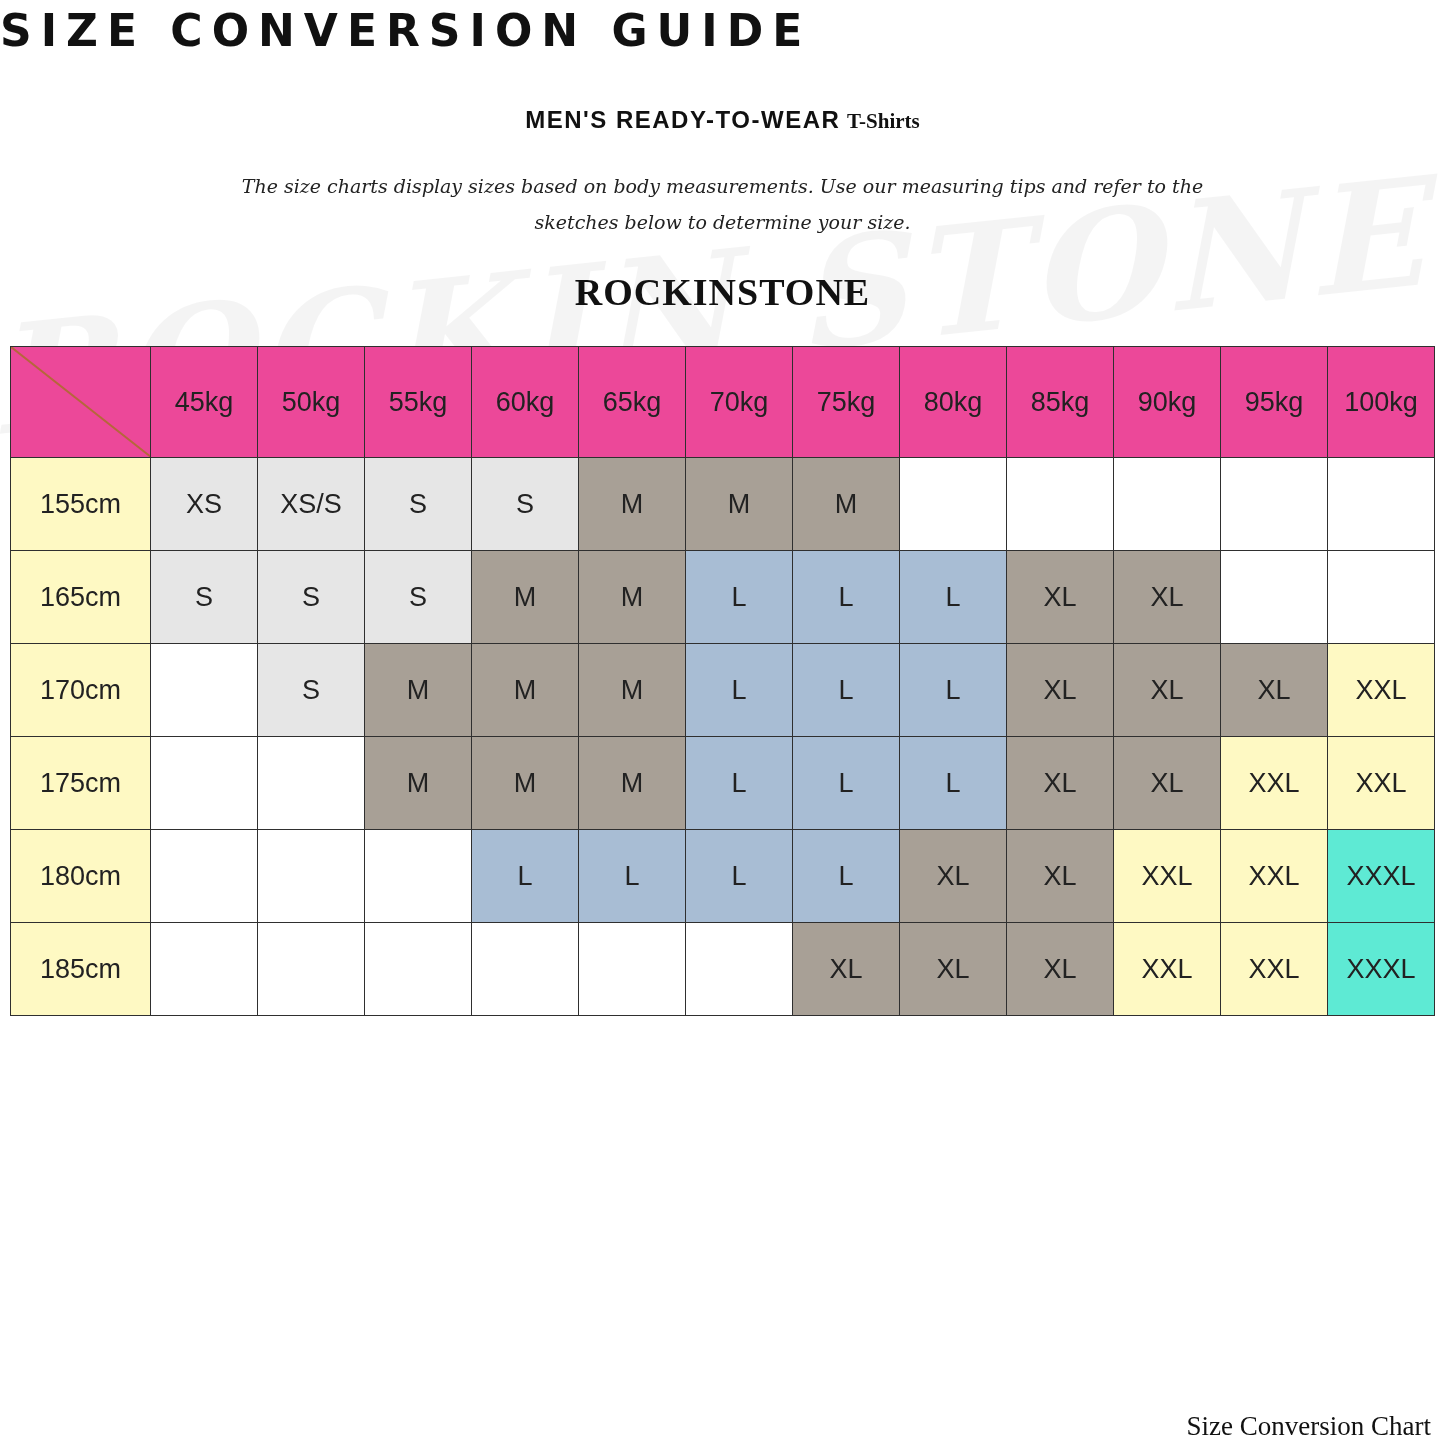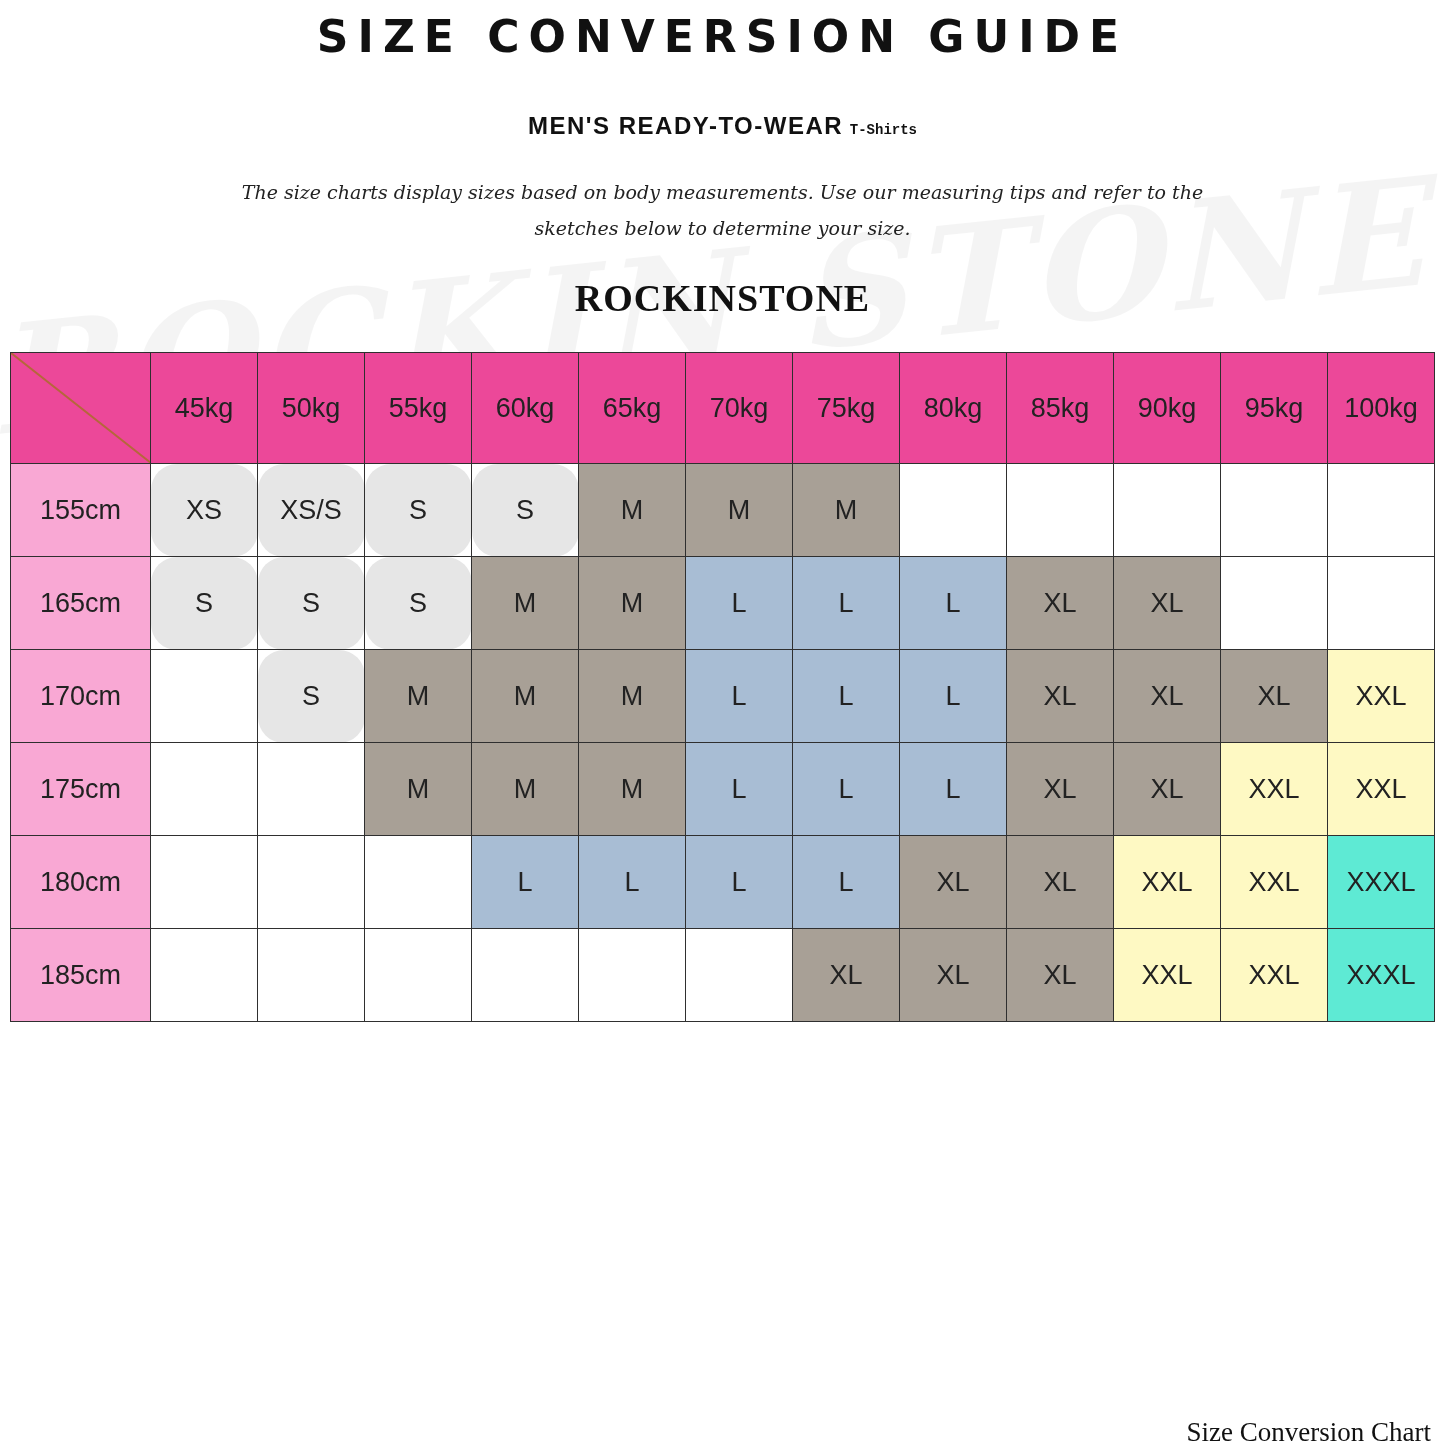--- a/index.html
+++ b/index.html
@@ -42,41 +42,41 @@
   .page {
     position: relative;
     z-index: 1;
     width: 1445px;
     height: 1445px;
     box-sizing: border-box;
   }
 
   
   .title {
-    text-align: center;
+    text-align: left;
     font-family: "DejaVu Sans", sans-serif;
     font-size: 44px;
     font-weight: bold;
     letter-spacing: 9px;
-    margin-top: 11px;
+    margin-top: 5px;
     color: #111;
   }
   .subtitle {
     text-align: center;
     margin-top: 50px;
     font-size: 24px;
     font-weight: bold;
     color: #111;
   }
   .subtitle .strong {
     letter-spacing: 1.5px;
   }
   .subtitle .light {
-    font-family: Liberation Mono, monospace;
-    font-size: 14px;
+    font-family: Liberation Serif, serif;
+    font-size: 21px;
     letter-spacing: 0px;
     text-align: center;
   }
   .desc {
     margin: 34px auto 0 auto;
     width: 980px;
     text-align: center;
     font-family: "DejaVu Serif", serif;
     font-style: italic;
     font-size: 19px;
@@ -119,33 +119,33 @@
   .corner {
     position: relative;
     background: #fff;
     overflow: hidden;
   }
   .corner svg { display: block; }
 
   .rowlabel {
     font-size: 27px;
     color: #222;
-    background: #f9a8d4;
+    background: #fef9c3;
     margin-left: 25px;
   }
   .colhead {
     font-size: 28px;
     color: #222;
     background: #ec4899;
     height: 110px;
   }
 
   
   .c-none  { background: #ffffff; }
-  .c-light { background: #e6e6e6; border-radius: 26px; }
+  .c-light { background: #e6e6e6; }
   .c-grey  { background: #a8a096; }
   .c-blue  { background: #a8bdd4; }
   .c-pale  { background: #fef9c3; }
   .c-navy  { background: #5eead4; }
 
   
   .footer {
     position: absolute;
     right: 14px;
     bottom: 8px;

